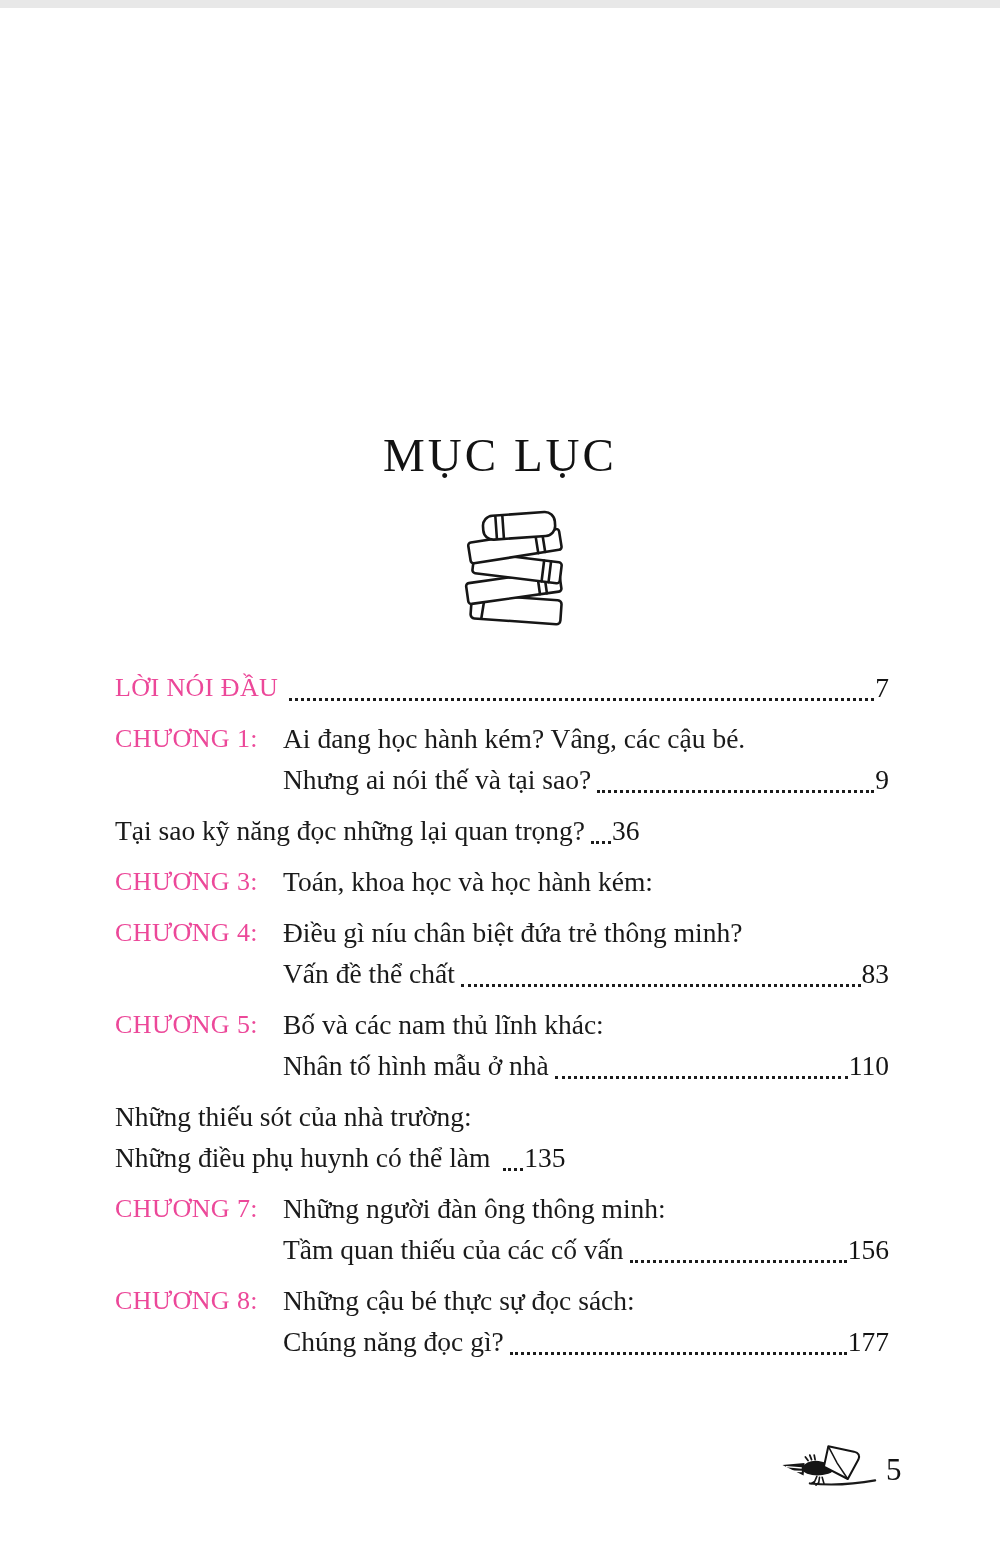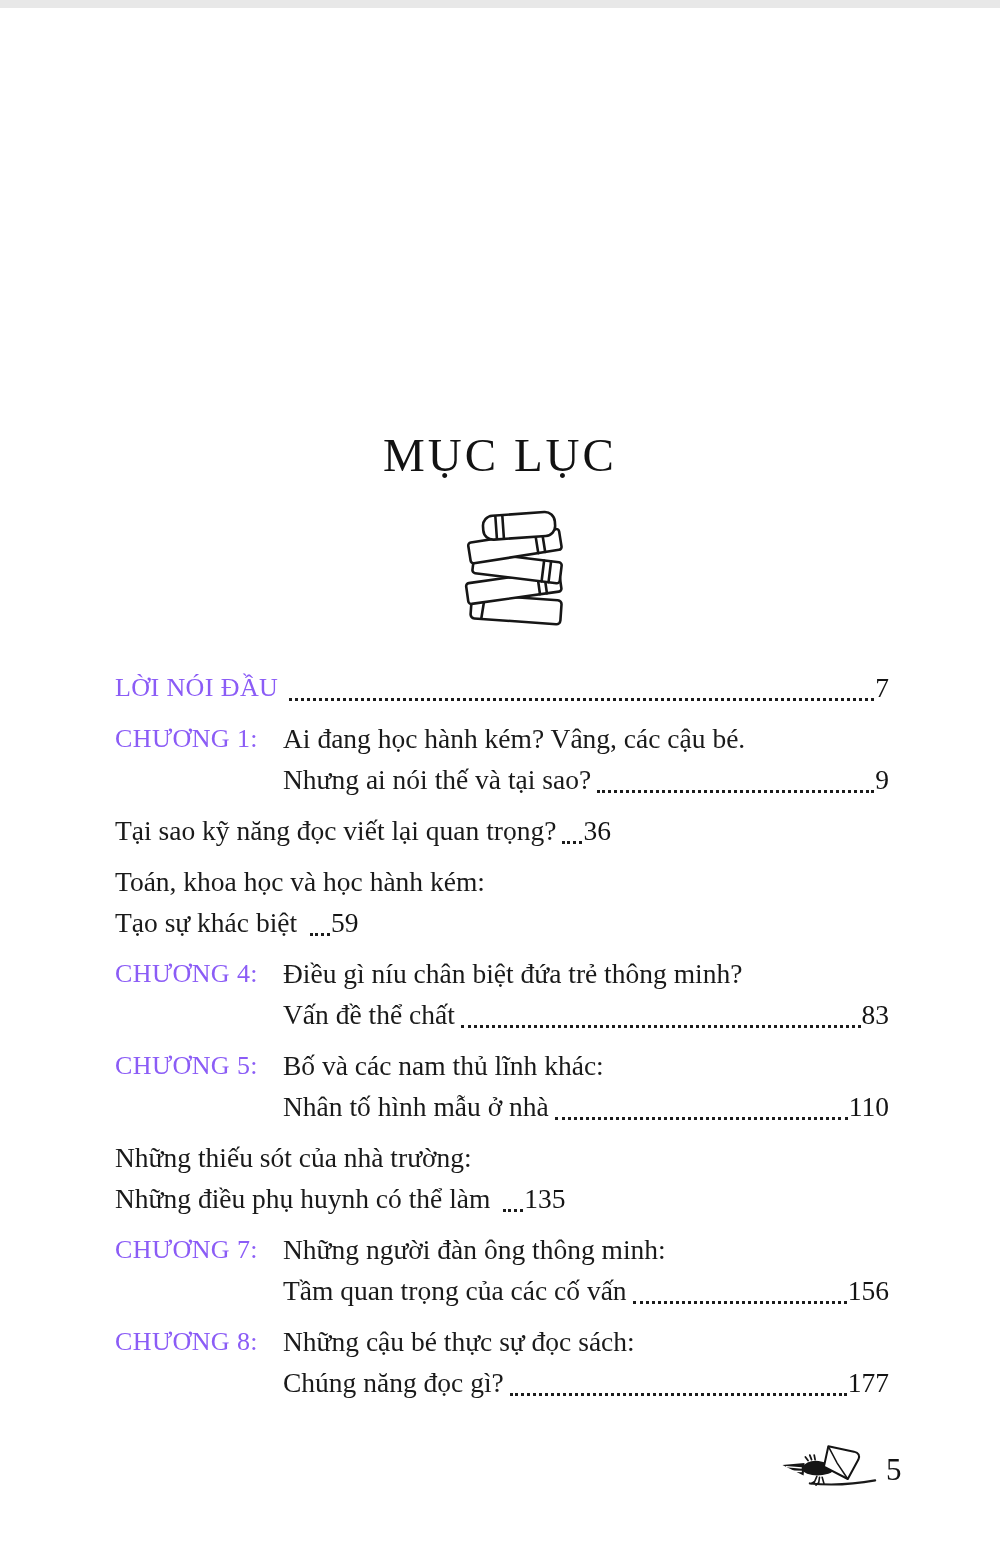--- a/index.html
+++ b/index.html
@@ -45,21 +45,21 @@
   .toc-entry {
     display: grid;
     grid-template-columns: 168px 1fr;
     margin-bottom: 10px;
   }
   .chapter-label {
     font-size: 26px;
     line-height: 41px;
     letter-spacing: 0.4px;
     white-space: nowrap;
-    color: #8b5cf6;
+    color: #ec4899;
   }
   .chapter-lines { min-width: 0; }
   .toc-line {
     display: flex;
     align-items: baseline;
     font-size: 27.5px;
     line-height: 41px;
     white-space: nowrap;
   }
   .title-text { white-space: pre; }
@@ -156,36 +156,32 @@
           <div class="toc-line">
             <span class="title-text">Nhưng ai nói thế và tại sao?</span>
             <div class="leader-dots"></div>
             <span class="page-number">9</span>
           </div>
         </div>
       </div>
       <div class="toc-entry">
         <div class="chapter-lines">
           <div class="toc-line">
-            <span class="title-text">Tại sao kỹ năng đọc viết lại quan trọng?</span>
+            <span class="title-text">Tại sao kỹ năng đọc những lại quan trọng?</span>
             <div class="leader-dots"></div>
             <span class="page-number">36</span>
           </div>
         </div>
       </div>
       <div class="toc-entry">
+        <div class="chapter-label">CHƯƠNG 3:</div>
         <div class="chapter-lines">
           <div class="toc-line">
             <span class="title-text">Toán, khoa học và học hành kém:</span>
           </div>
-          <div class="toc-line">
-            <span class="title-text">Tạo sự khác biệt </span>
-            <div class="leader-dots"></div>
-            <span class="page-number">59</span>
-          </div>
         </div>
       </div>
       <div class="toc-entry">
         <div class="chapter-label">CHƯƠNG 4:</div>
         <div class="chapter-lines">
           <div class="toc-line">
             <span class="title-text">Điều gì níu chân biệt đứa trẻ thông minh?</span>
           </div>
           <div class="toc-line">
             <span class="title-text">Vấn đề thể chất</span>
@@ -219,21 +215,21 @@
           </div>
         </div>
       </div>
       <div class="toc-entry">
         <div class="chapter-label">CHƯƠNG 7:</div>
         <div class="chapter-lines">
           <div class="toc-line">
             <span class="title-text">Những người đàn ông thông minh:</span>
           </div>
           <div class="toc-line">
-            <span class="title-text">Tầm quan trọng của các cố vấn</span>
+            <span class="title-text">Tầm quan thiếu của các cố vấn</span>
             <div class="leader-dots"></div>
             <span class="page-number">156</span>
           </div>
         </div>
       </div>
       <div class="toc-entry">
         <div class="chapter-label">CHƯƠNG 8:</div>
         <div class="chapter-lines">
           <div class="toc-line">
             <span class="title-text">Những cậu bé thực sự đọc sách:</span>

